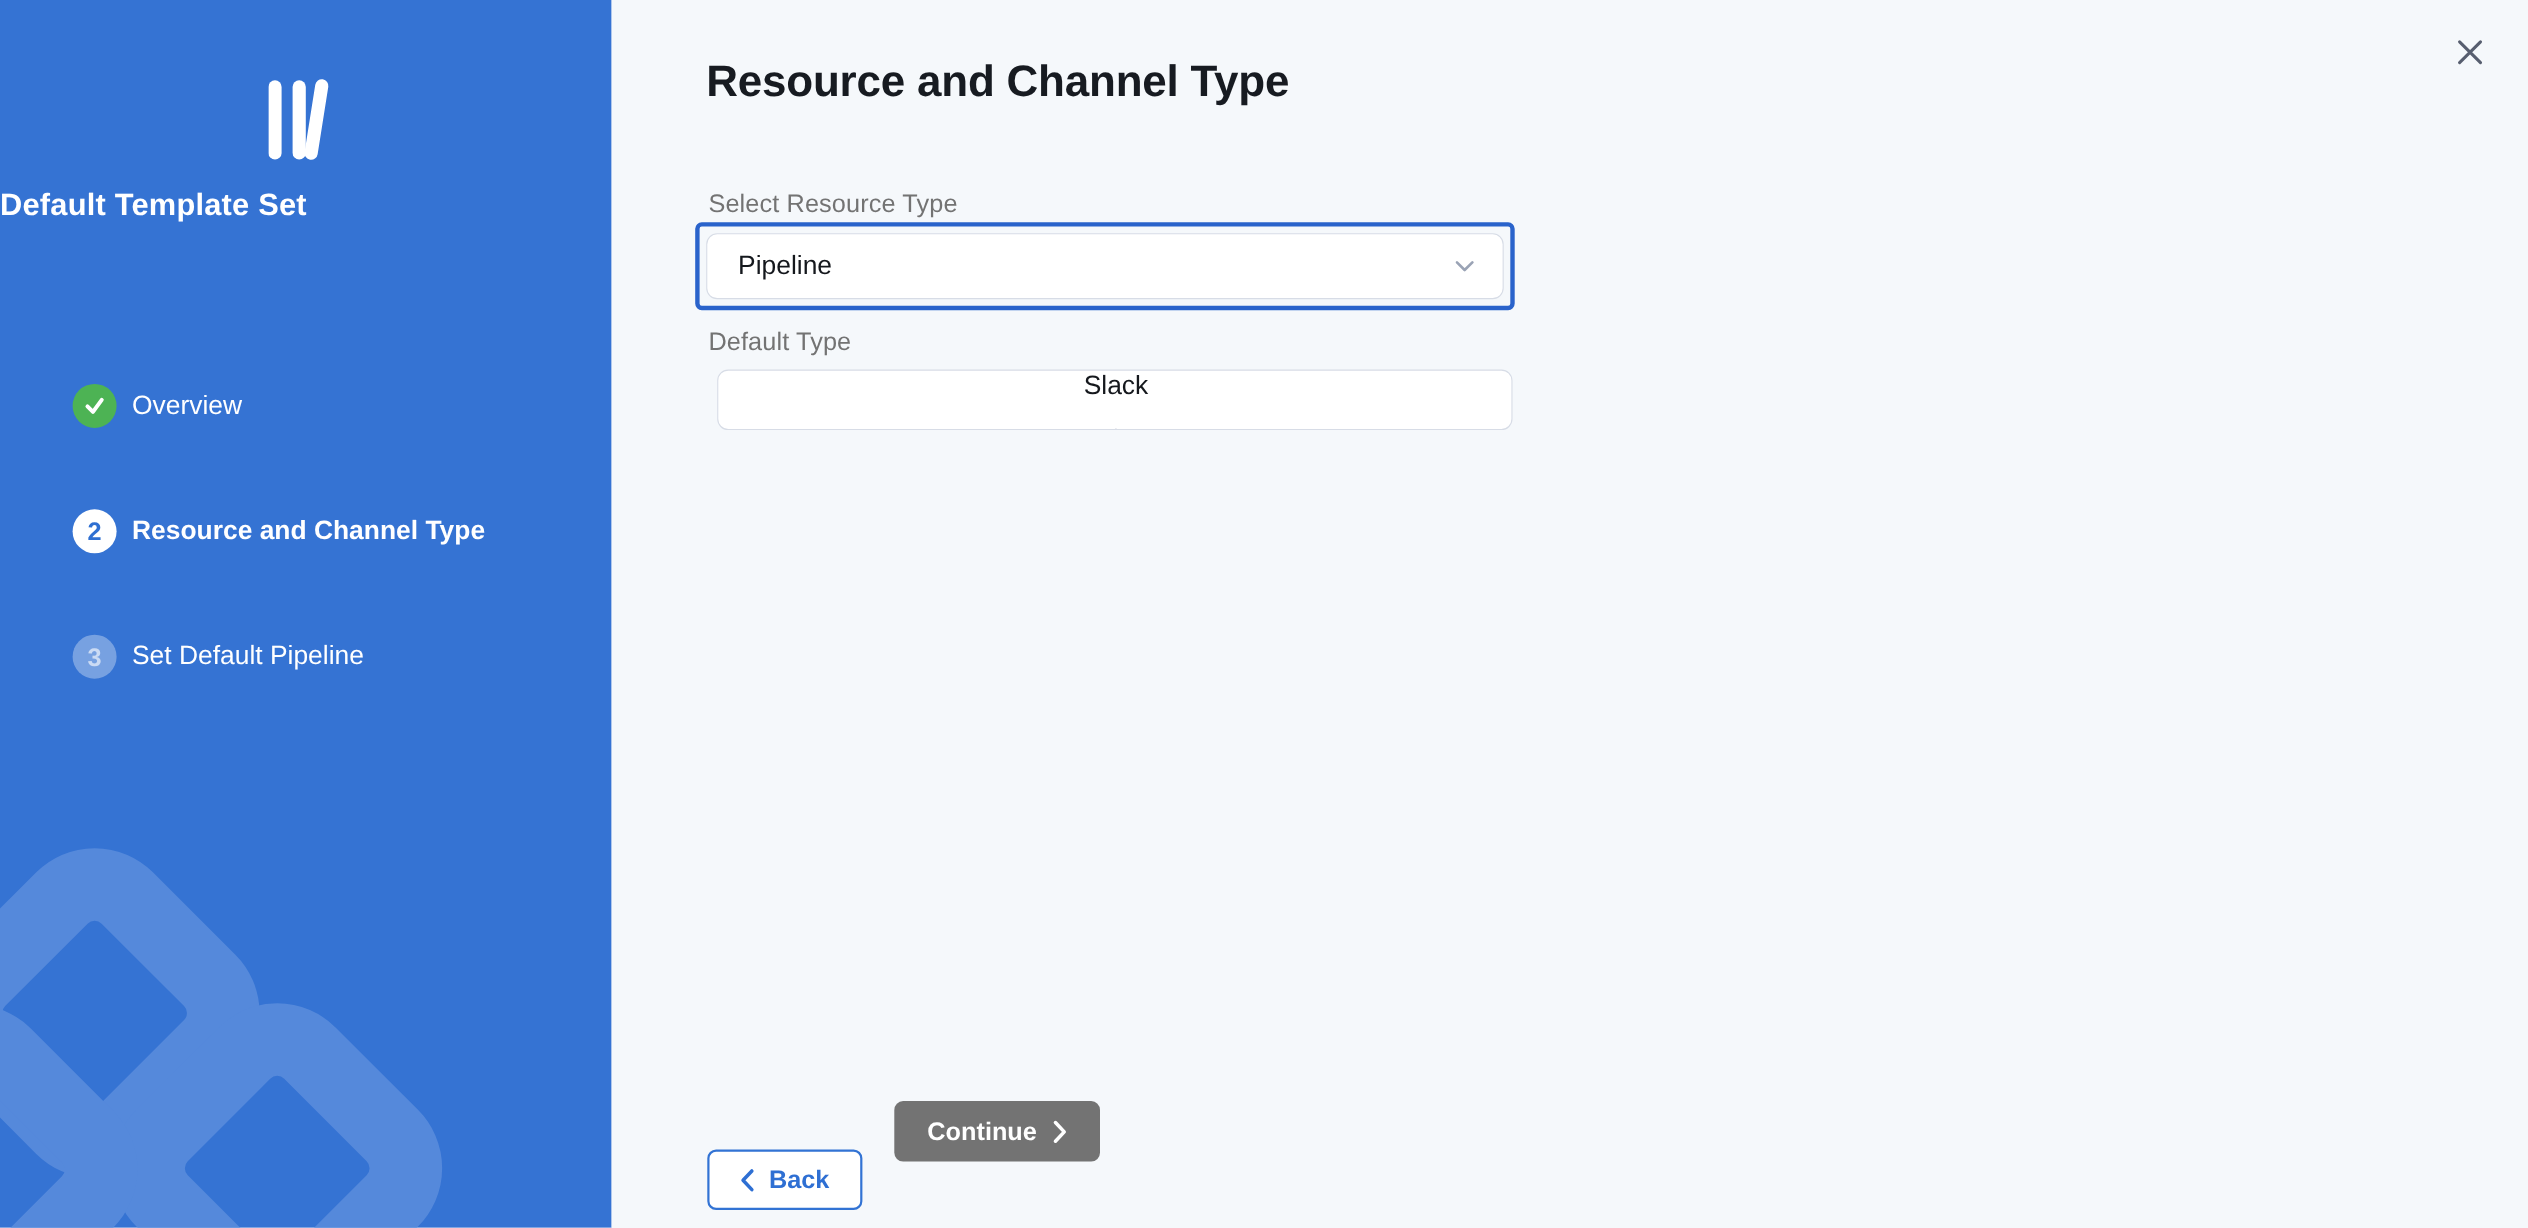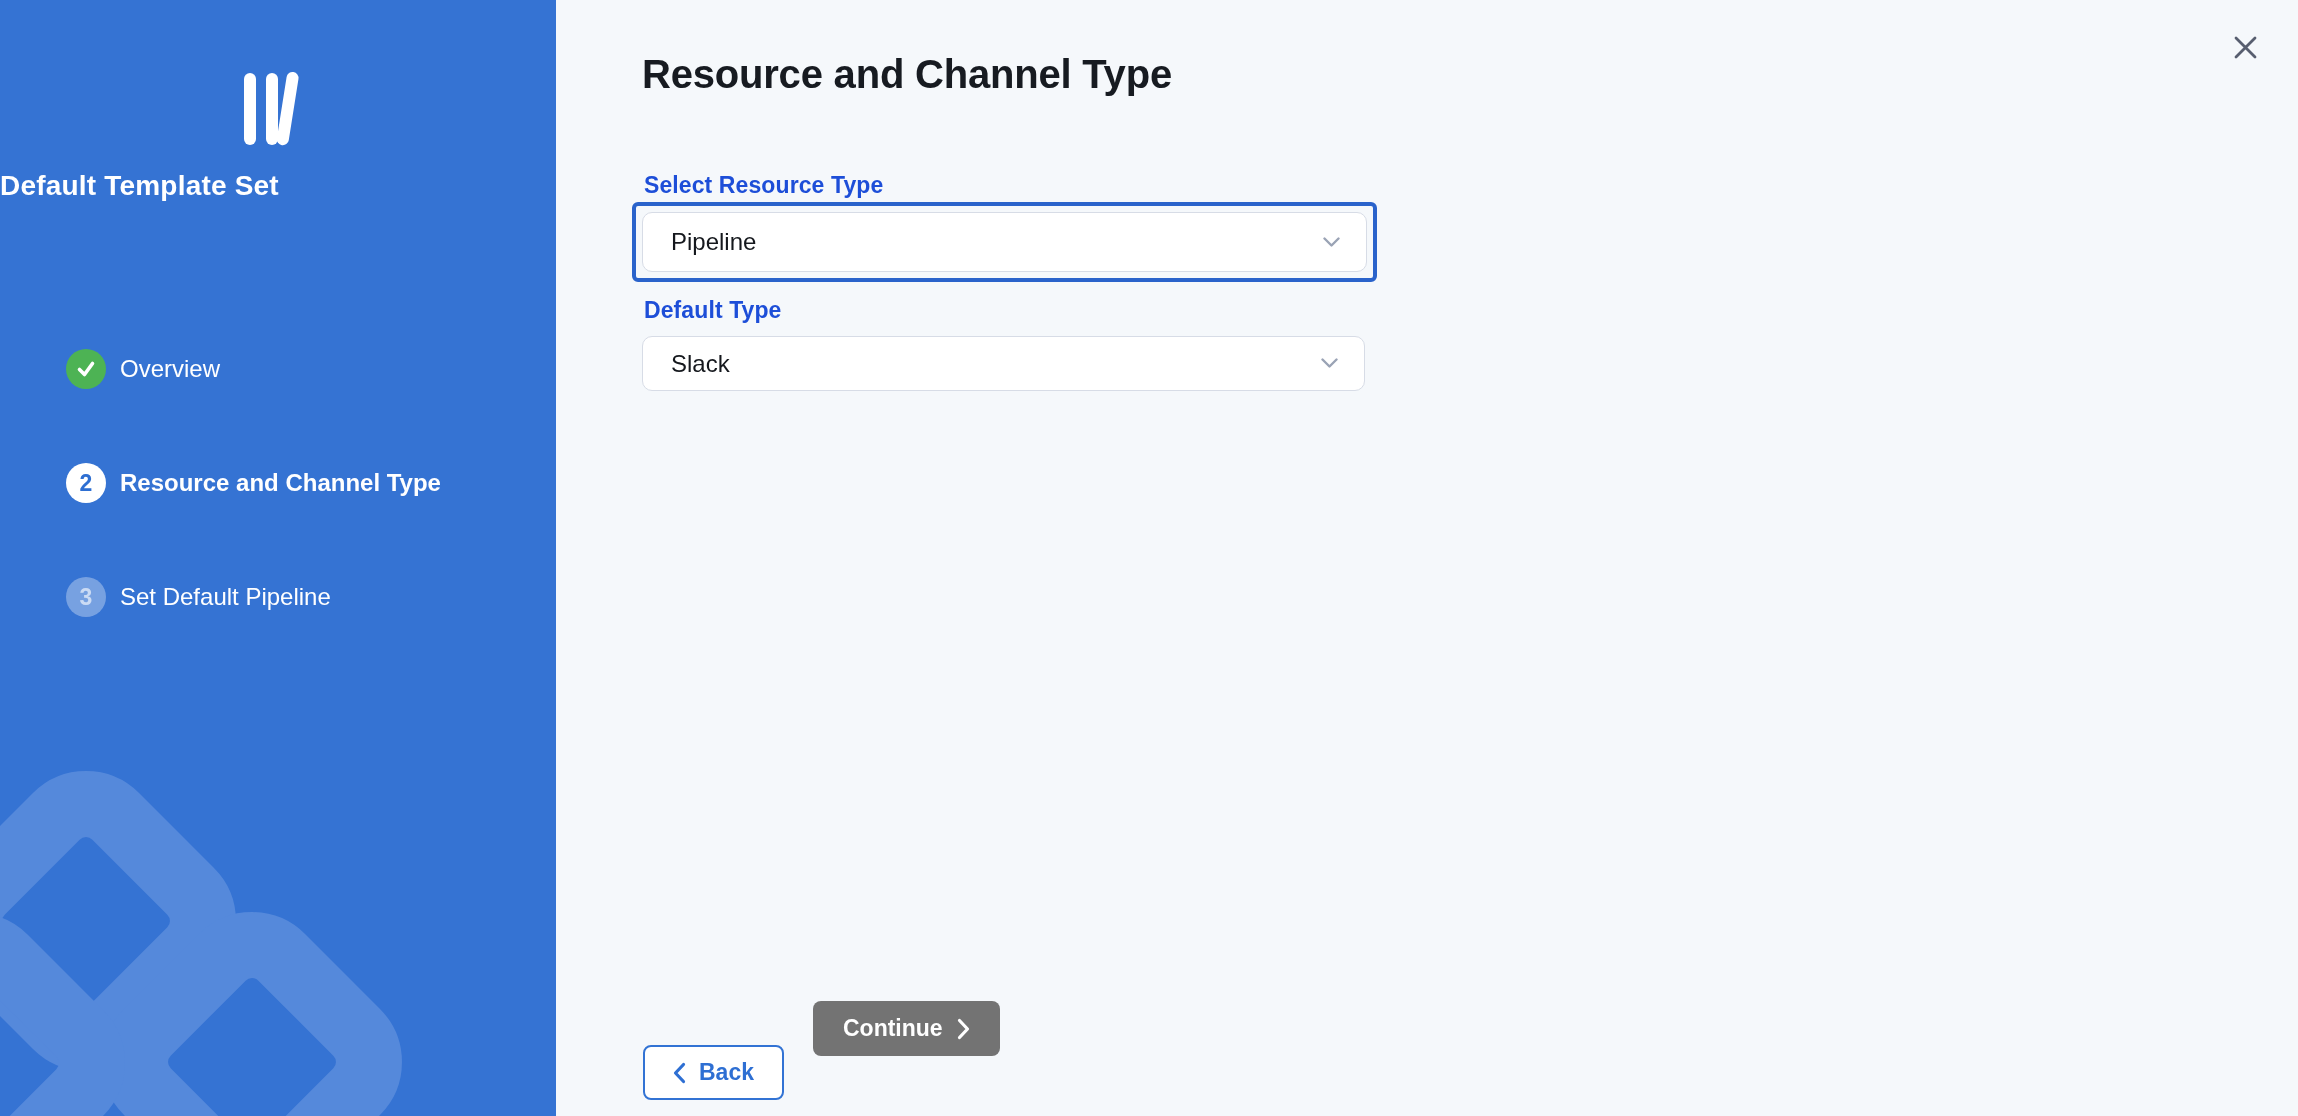--- a/index.html
+++ b/index.html
@@ -47,38 +47,38 @@
     position: absolute; top: 26px; right: 32px; width: 42px; height: 42px;
     background: transparent; border: none; padding: 0; cursor: pointer;
     display: flex; align-items: center; justify-content: center;
   }
   .page-title {
     position: absolute; left: 86px; top: 52px; margin: 0;
     font-size: 40px; font-weight: 700; color: #171b21; letter-spacing: -0.2px;
   }
   .field-label {
     position: absolute; left: 88px;
-    font-size: 23px; color: #1d4ed8; letter-spacing: 0.1px; font-weight: bold;
+    font-size: 23px; color: #737373; letter-spacing: 0.1px;
   }
   .label-resource { top: 172px; }
   .label-channel  { top: 297px; }
   .focus-ring {
     position: absolute; left: 76px; top: 202px; box-sizing: border-box;
     width: 745px; height: 80px;
     border: 4px solid #2a63cb; border-radius: 6px; padding: 6px;
   }
   .select {
     box-sizing: border-box; width: 723px; height: 55px;
     background: #ffffff; border: 1px solid #d7dce6; border-radius: 10px;
     display: flex; align-items: center; justify-content: space-between;
     padding: 0 26px 0 28px; cursor: pointer; gap: 24px;
   }
   .focus-ring .select { width: 100%; height: 100%; }
   .select-value { font-size: 24px; color: #15181d; }
-  .select-channel { position: absolute; left: 86px; top: 336px; }
+  .select-channel { position: absolute; left: 96px; top: 336px; flex-direction: column; }
 
   .footer { position: absolute; left: 87px; top: 1001px; display: flex; gap: 29px; }
   .btn {
     height: 55px; border-radius: 8px; font-size: 23px; font-weight: 700;
     display: inline-flex; align-items: center; cursor: pointer;
     font-family: "Liberation Sans", "DejaVu Sans", sans-serif;
   }
   .btn-back {
     background: #ffffff; border: 2px solid #3273d4; color: #2e6fd3;
     padding: 0 28px; gap: 13px; margin-top: 44px;

